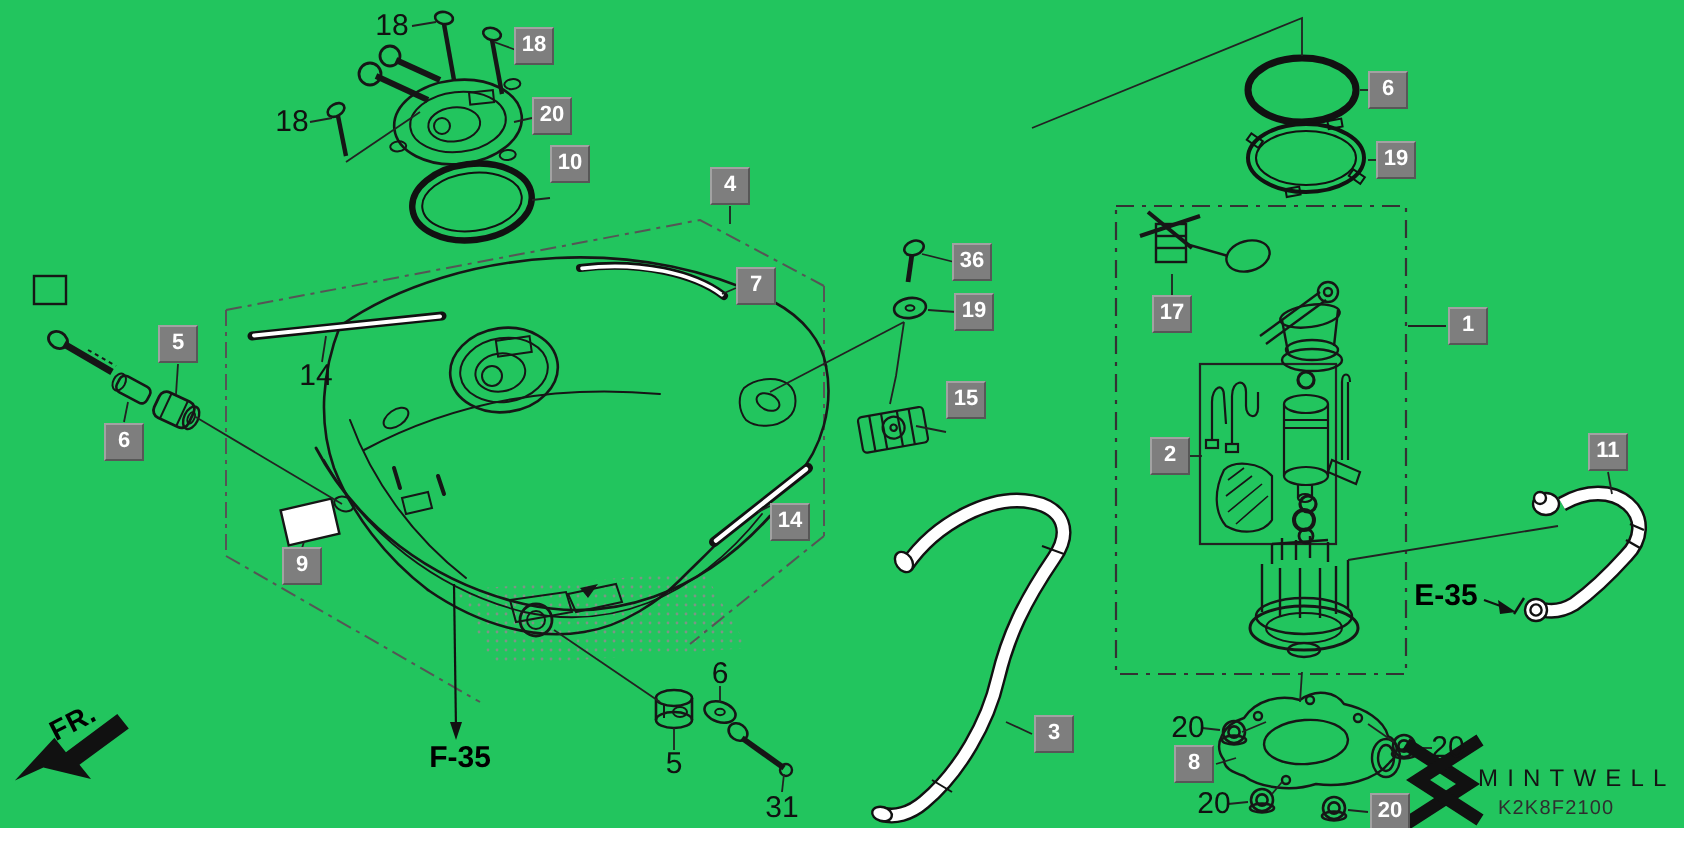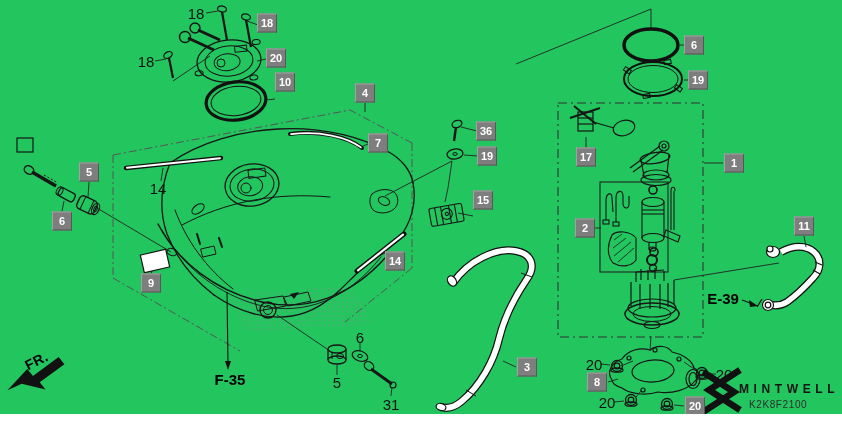--- a/index.html
+++ b/index.html
@@ -9,21 +9,21 @@
   
   .cb{position:absolute;width:20px;height:19px;transform:translate(-50%,-50%);
       background:#7e7e7e;border:1px solid #575757;border-top-color:#a2a2a2;border-left-color:#a2a2a2;
       color:#fff;font-size:11px;font-weight:bold;line-height:17px;text-align:center;
       box-sizing:border-box;cursor:pointer;}
   
   .pn{position:absolute;transform:translate(-50%,-50%);font-size:15px;color:#111;white-space:nowrap;}
   .ref{position:absolute;transform:translate(-50%,-50%);font-size:15px;font-weight:bold;color:#000;white-space:nowrap;}
   .fr{position:absolute;left:22px;top:359px;font-size:14px;font-weight:bold;color:#000;
       transform:rotate(-27deg);transform-origin:left top;letter-spacing:.5px;}
-  .brand{position:absolute;left:739px;top:382px;font-size:12px;font-weight:bold;color:#141414;
+  .brand{position:absolute;left:739px;top:382px;font-size:12px;font-weight:normal;color:#141414;
          letter-spacing:4.6px;}
   .code{position:absolute;left:749px;top:399px;font-size:10px;color:#2e2e2e;letter-spacing:.6px;text-align:right;}
 </style>
 </head>
 <body>
 
 <div id="stage">
 
 <svg id="art" width="842" height="421" viewBox="0 0 842 421">
   <defs>
@@ -394,19 +394,19 @@
 <div class="pn" style="left:146px;top:61px">18</div>
 <div class="pn" style="left:158px;top:188px">14</div>
 <div class="pn" style="left:360px;top:337px">6</div>
 <div class="pn" style="left:337px;top:382px">5</div>
 <div class="pn" style="left:391px;top:404px">31</div>
 <div class="pn" style="left:594px;top:364px">20</div>
 <div class="pn" style="left:724px;top:374px">20</div>
 <div class="pn" style="left:607px;top:402px">20</div>
 
 <div class="ref" style="left:230px;top:379px">F-35</div>
-<div class="ref" style="left:723px;top:298px">E-39</div>
+<div class="ref" style="left:723px;top:298px">E-35</div>
 <div class="fr">FR.</div>
 
 <div class="brand">MINTWELL</div>
 <div class="code">K2K8F2100</div>
 
 </div>
 
 </body></html>

